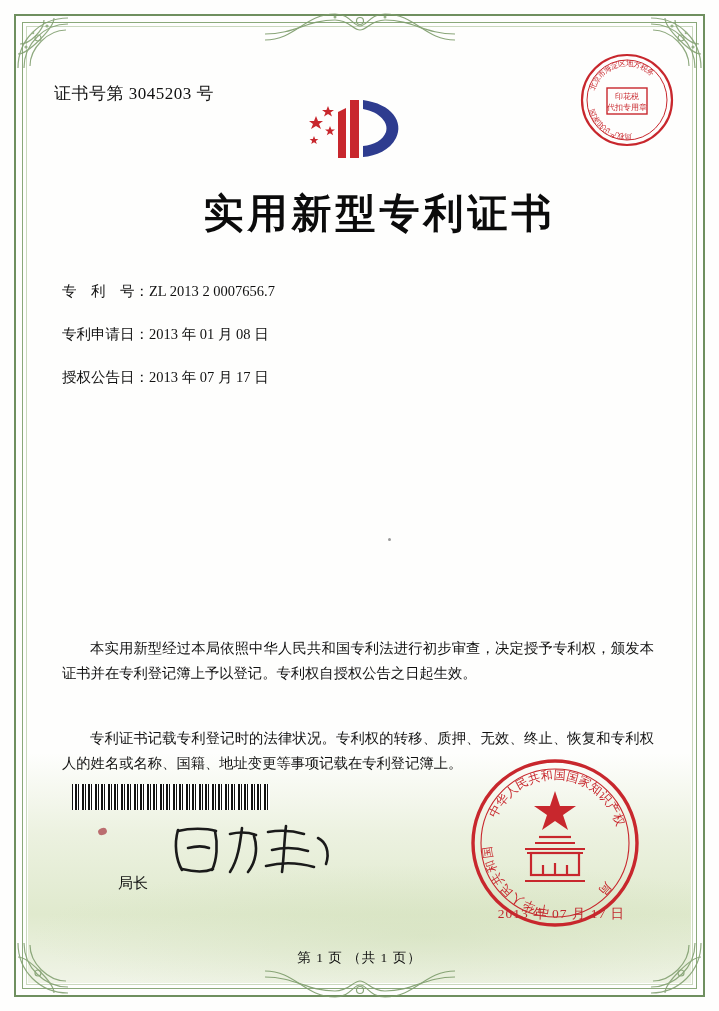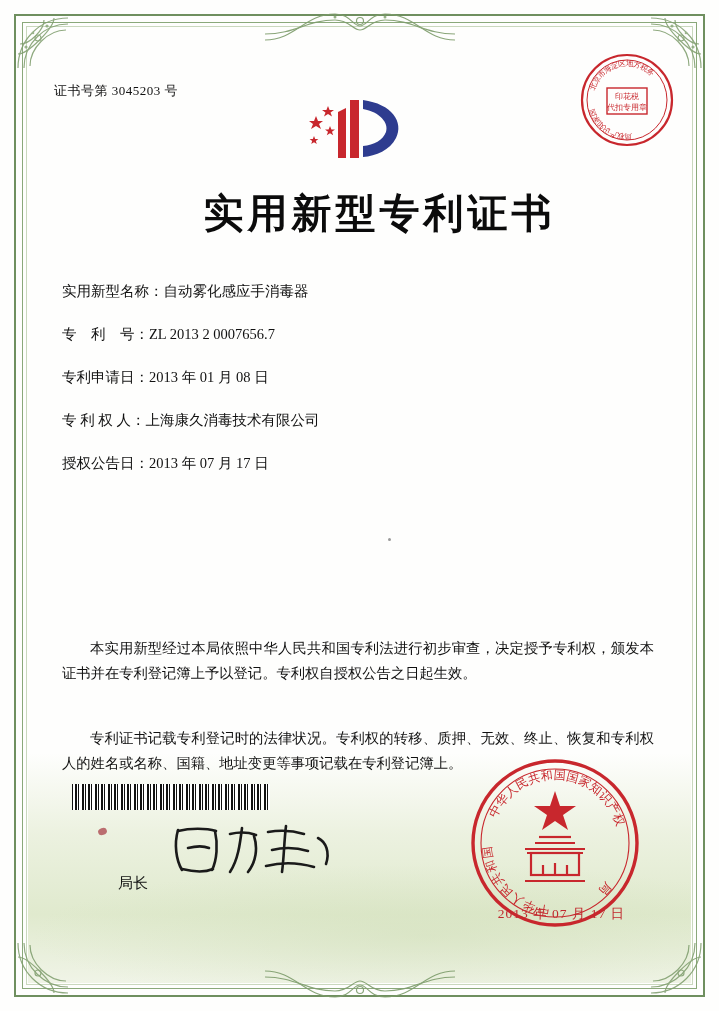--- a/index.html
+++ b/index.html
@@ -26,21 +26,21 @@
   .top-orn{position:absolute;left:50%;top:10px;transform:translateX(-50%);width:190px;height:34px;opacity:.9;}
   .bot-orn{position:absolute;left:50%;bottom:10px;transform:translateX(-50%) scaleY(-1);width:190px;height:34px;opacity:.9;}
 
   
   .bg-tint{position:absolute;left:28px;right:28px;bottom:28px;height:230px;
     background:linear-gradient(to bottom,rgba(223,232,205,0) 0%,rgba(221,231,200,.55) 35%,rgba(214,227,190,.75) 70%,rgba(226,234,209,.5) 100%);}
   .bg-tint2{position:absolute;left:28px;right:28px;bottom:28px;height:120px;
     background:radial-gradient(ellipse at 60% 60%, rgba(205,220,180,.45), rgba(205,220,180,0) 70%);}
 
   
-  .cert-no{position:absolute;left:54px;top:82px;font-size:13px;color:#111;letter-spacing:.5px;
+  .cert-no{position:absolute;left:54px;top:82px;font-size:17px;color:#111;letter-spacing:.5px;
     font-family:"Liberation Serif",serif;}
 
   
   .logo{position:absolute;left:300px;top:96px;width:110px;height:66px;}
 
   .title{position:absolute;left:0;right:0;top:186px;text-align:center;
     font-size:40px;font-weight:bold;letter-spacing:4px;color:#0b0b0b;
     font-family:"DejaVu Sans",sans-serif;margin-left:40px;}
 
   .fields{position:absolute;left:62px;top:283px;width:600px;}
@@ -185,30 +185,24 @@
         <polygon points="30,30 31.4,33.5 35,33.5 32,35.8 33.2,39.3 30,37.2 26.8,39.3 28,35.8 25,33.5 28.6,33.5"></polygon>
         <polygon points="14,40 15.2,43 18.4,43 15.8,45 16.8,48 14,46.2 11.2,48 12.2,45 9.6,43 12.8,43"></polygon>
       </g>
     </svg>
   </div>
 
   <div class="title">实用新型专利证书</div>
 
   <div class="fields">
     <div class="field">
-      <span class="lab">实用新型名称：</span><span class="val">自动雾化感应手消毒器</span>
-    </div>
-    <div class="field">
       <span class="lab">专　利　号：</span><span class="val">ZL 2013 2 0007656.7</span>
     </div>
     <div class="field">
       <span class="lab">专利申请日：</span><span class="val">2013 年 01 月 08 日</span>
-    </div>
-    <div class="field">
-      <span class="lab">专 利 权 人：</span><span class="val">上海康久消毒技术有限公司</span>
     </div>
     <div class="field">
       <span class="lab">授权公告日：</span><span class="val">2013 年 07 月 17 日</span>
     </div>
   </div>
 
   <div class="dot-mark"></div>
 
   <div class="para-wrap">
     <p class="para">本实用新型经过本局依照中华人民共和国专利法进行初步审查，决定授予专利权，颁发本证书并在专利登记簿上予以登记。专利权自授权公告之日起生效。</p>
@@ -306,14 +300,15 @@
         <text transform="rotate(-134 86 86)" x="86" y="22" text-anchor="middle">民</text>
         <text transform="rotate(-122 86 86)" x="86" y="22" text-anchor="middle">共</text>
         <text transform="rotate(-110 86 86)" x="86" y="22" text-anchor="middle">和</text>
         <text transform="rotate(-98 86 86)" x="86" y="22" text-anchor="middle">国</text>
       </g>
     </svg>
   </div>
 
   <div class="seal-date">2013 年 07 月 17 日</div>
 
+  <div class="footer">第 1 页 （共 1 页）</div>
 
 </div>
 
 </body></html>

